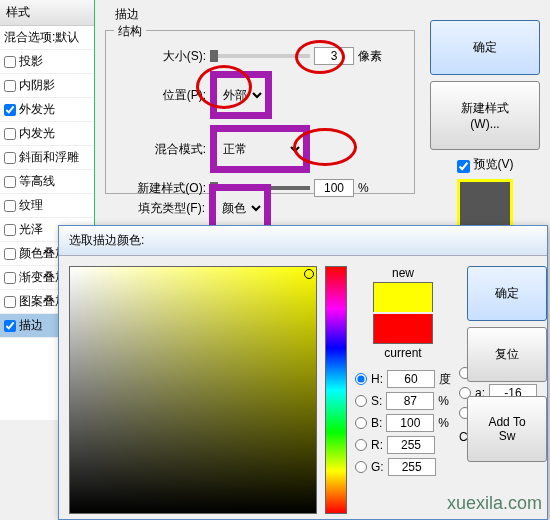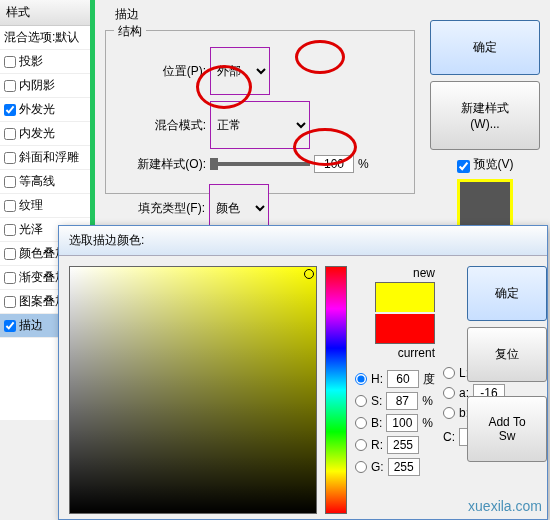--- a/index.html
+++ b/index.html
@@ -1,52 +1,52 @@
 <!DOCTYPE html>
 <html><head>
 <meta charset="utf-8">
 <style>
 * { box-sizing: border-box; margin: 0; padding: 0; font-family: "Microsoft YaHei", SimSun, sans-serif; font-size: 12px; }
 body { background: #e8e8e8; width: 550px; height: 520px; overflow: hidden; position: relative; }
 .main-panel { position: absolute; left: 0; top: 0; width: 550px; height: 520px; background: #f0f0f0; }
-.styles-list { position: absolute; left: 0; top: 0; width: 95px; height: 420px; background: #fff; border-right: 5px solid #22c55e; }
+.styles-list { position: absolute; left: 0; top: 0; width: 95px; height: 420px; background: #fff; border-right: 1px solid #22c55e; }
 .styles-header { background: linear-gradient(#f8f8f8,#e0e0e0); border-bottom: 1px solid #ccc; padding: 4px 6px; }
 .styles-item { padding: 3px 4px; border-bottom: 1px solid #eee; display: flex; align-items: center; gap: 3px; }
 .styles-item.selected { background: #a8c8e8; }
 .styles-item input[type=checkbox] { width: 12px; height: 12px; }
 .struct-box2 { position: absolute; left: 105px; top: 30px; width: 310px; height: 164px; border: 1px solid #aaa; padding: 10px; }
 .row { display: flex; align-items: center; margin: 6px 0; gap: 4px; }
 .row .lbl { width: 90px; text-align: right; }
 .row .slider { width: 100px; height: 4px; background: #ccc; position: relative; }
 .row .slider::before { content: ''; position: absolute; left: 0; top: -4px; width: 8px; height: 12px; background: #666; }
 .row input[type=text] { width: 40px; border: 1px solid #999; padding: 1px 2px; text-align: center; }
-.row select { border: 1px solid #a21caf; padding: 15px 2px; min-width: 60px; }
+.row select { border: 7px solid #a21caf; padding: 9px 2px; min-width: 60px; }
 .color-swatch { width: 30px; height: 16px; border: 1px solid #000; background: #ffff00; display: inline-block; }
 .right-buttons { position: absolute; right: 10px; top: 20px; width: 110px; }
 .btn { display: block; width: 100%; margin-bottom: 6px; padding: 18px; background: linear-gradient(#fefefe,#dadada); border: 1px solid #888; border-radius: 3px; text-align: center; cursor: pointer; }
 .btn.blue { border: 1px solid #3a6ea5; background: linear-gradient(#eaf3ff,#c8dfff); }
 .preview-check { margin: 4px 0; display: flex; gap: 4px; align-items: flex-end; justify-content: center; }
 .preview-box { width: 56px; height: 56px; border: 3px solid #ffff00; background: #555; margin: 6px auto; }
 .annot { position: absolute; border: 3px solid #d00; border-radius: 50%; pointer-events: none; }
 .picker-window { position: absolute; left: 58px; top: 225px; width: 490px; height: 295px; background: #f0f0f0; border: 1px solid #5a8ac6; box-shadow: 2px 2px 8px rgba(0,0,0,0.3); }
 .picker-title { background: linear-gradient(#fdfdfd,#d8e6f6); border-bottom: 1px solid #aab; padding: 6px 10px; }
 .picker-body { padding: 10px; display: flex; gap: 8px; position: relative; }
 .gradient-box { width: 248px; height: 248px; border: 1px solid #666; background: linear-gradient(to bottom, rgba(0,0,0,0) 0%, #000 100%), linear-gradient(to right, #fff 0%, #ffff00 100%); position: relative; }
 .gradient-box .picker-circle { position: absolute; right: 2px; top: 2px; width: 10px; height: 10px; border: 1px solid #000; border-radius: 50%; }
 .hue-bar { width: 22px; height: 248px; border: 1px solid #666; background: linear-gradient(to bottom, #f00 0%, #ff00ff 17%, #0000ff 33%, #00ffff 50%, #00ff00 67%, #ffff00 83%, #ff0000 100%); }
-.comparison { display: flex; flex-direction: column; align-items: flex-end; gap: 2px; }
+.comparison { display: flex; flex-direction: column; align-items: center; gap: 2px; }
 .compare-box { width: 60px; height: 30px; border: 1px solid #666; }
 .new-color { background: #ffff00; border-bottom: none; }
 .cur-color { background: #ff0000; border-top: none; }
 .hsb-rows { display: flex; flex-direction: column; gap: 4px; margin-top: 8px; }
 .hsb-row { display: flex; align-items: center; gap: 4px; }
 .hsb-row input[type=radio] { width: 12px; height: 12px; }
-.hsb-row input[type=text] { width: 32px; border: 1px solid #999; padding: 1px; text-align: center; }
+.hsb-row input[type=text] { width: 48px; border: 1px solid #999; padding: 1px; text-align: center; }
 .picker-right { position: absolute; right: 0; top: 10px; width: 80px; }
-.watermark { position: absolute; right: 8px; bottom: 6px; color: #0369a1; font-size: 14px; opacity: 0.7; }
+.watermark { position: absolute; right: 8px; bottom: 6px; color: #14532d; font-size: 18px; opacity: 0.7; }
 .strokepanel-title { position: absolute; left: 112px; top: 6px; background: #f0f0f0; padding: 0 3px; }
 </style>
 </head>
 <body>
 
 <div class="main-panel">
 
   <div class="styles-list">
     <div class="styles-header">样式</div>
     <div class="styles-item">
@@ -99,20 +99,26 @@
     <div class="styles-item selected">
         <input type="checkbox" checked="" style="">
         <span>描边</span>
       </div>
   </div>
 
   <span class="strokepanel-title">描边</span>
 
   <div class="struct-box2">
     <span style="position:absolute;top:-8px;left:8px;background:#f0f0f0;padding:0 4px">结构</span>
+    <div class="row">
+      <span class="lbl">大小(S):</span>
+      <div class="slider"></div>
+      <input type="text" value="3" style="">
+      <span>像素</span>
+    </div>
     <div class="row">
       <span class="lbl">位置(P):</span>
       <select><option>外部</option></select>
     </div>
     <div class="row">
       <span class="lbl">混合模式:</span>
       <select style="min-width:100px"><option>正常</option></select>
     </div>
     <div class="row">
       <span class="lbl">新建样式(O):</span>

